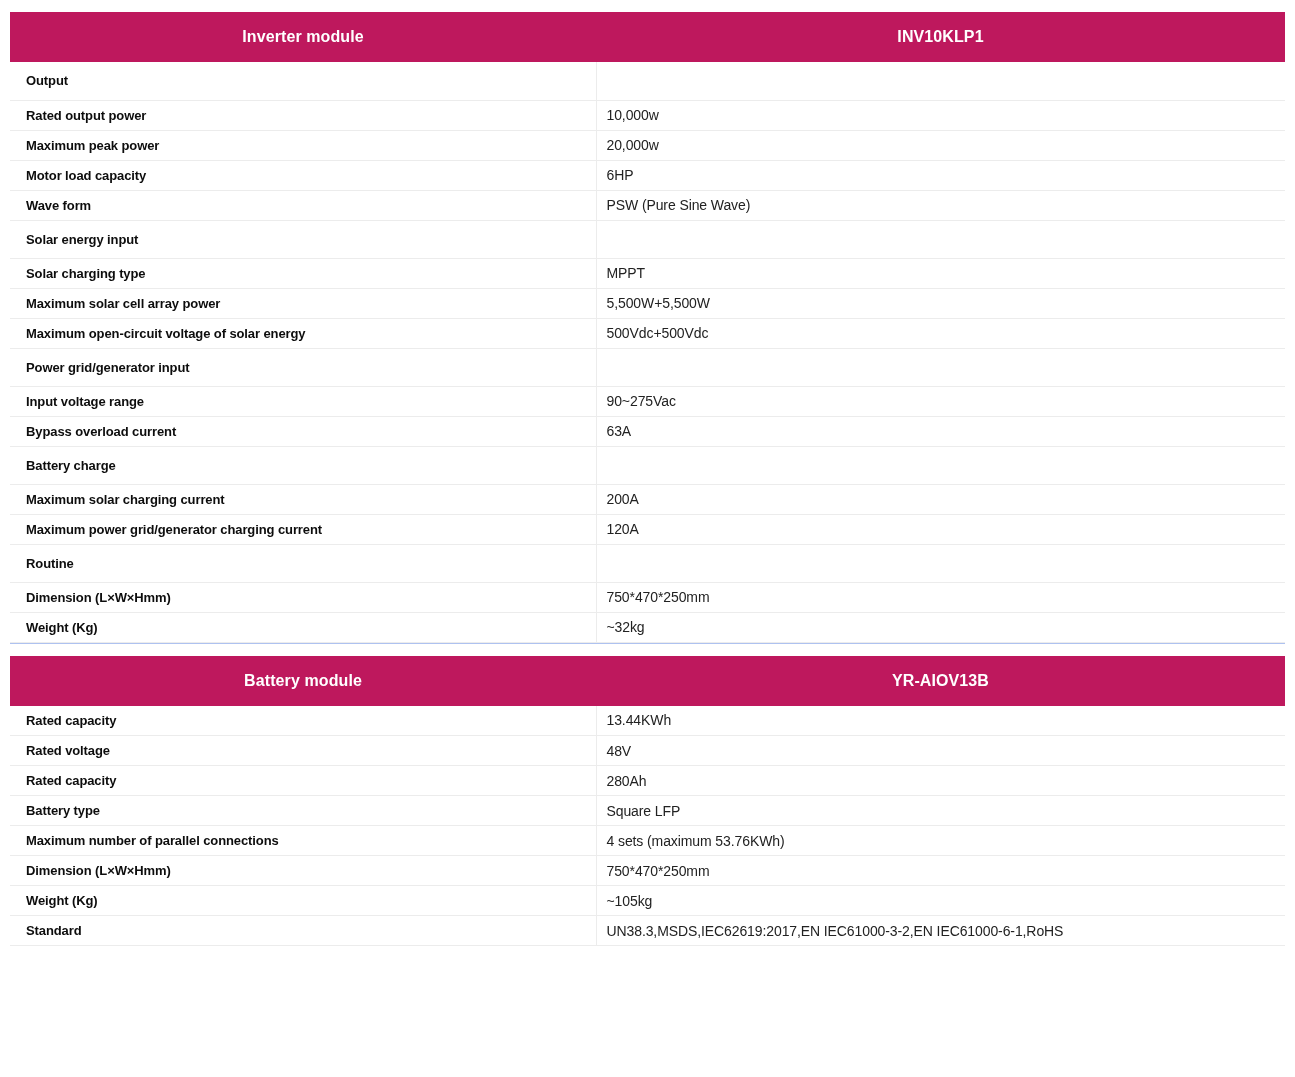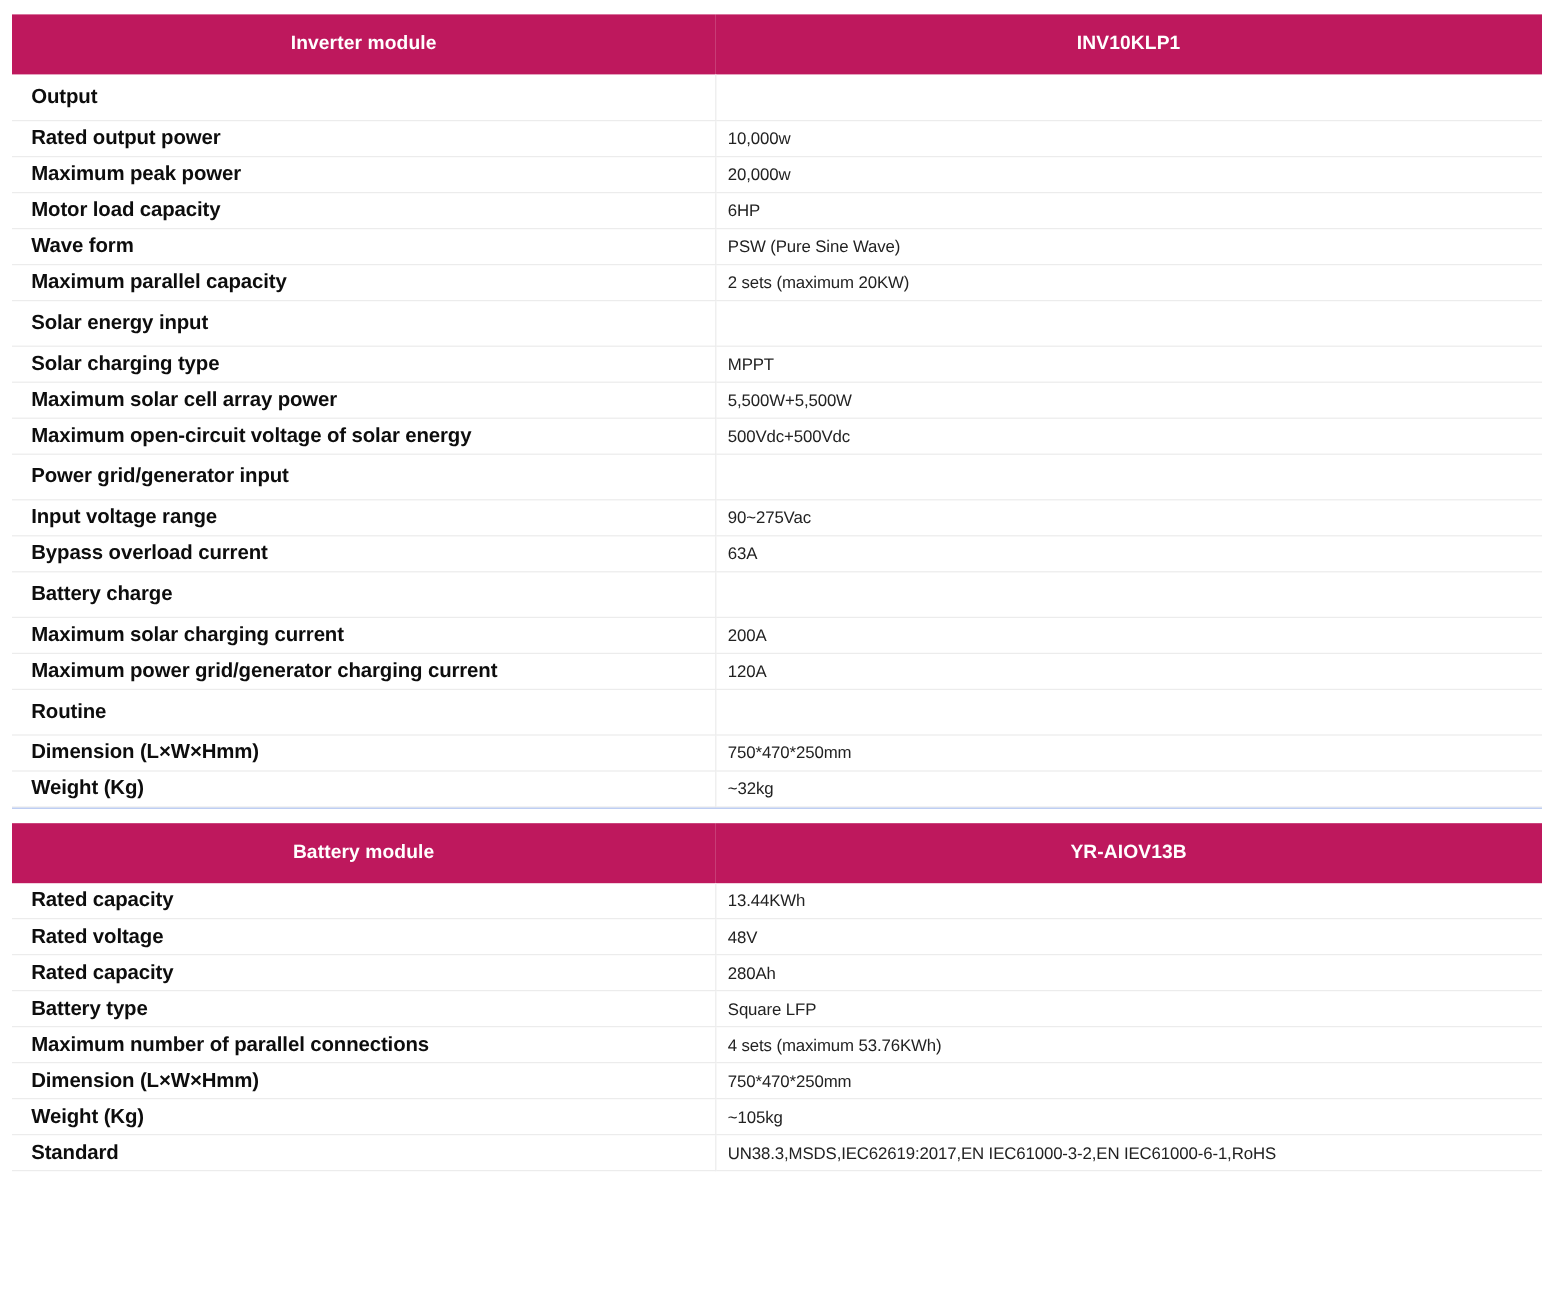--- a/index.html
+++ b/index.html
@@ -46,21 +46,21 @@
 
   .spec-table td {
     border-bottom: 1px solid #ececec;
     border-right: 1px solid #ececec;
     vertical-align: middle;
     padding: 0;
   }
   .spec-table td:last-child { border-right: none; }
 
   td.label {
-    font-size: 17px;
+    font-size: 13px;
     font-weight: bold;
     color: #0d0d0d;
     padding-left: 16px;
     padding-right: 8px;
     text-align: left;
     letter-spacing: -0.1px;
   }
   td.value {
     font-size: 14px;
     font-weight: normal;
@@ -114,24 +114,20 @@
           <td class="value">20,000w</td>
         </tr>
         <tr class="data-row">
           <td class="label">Motor load capacity</td>
           <td class="value">6HP</td>
         </tr>
         <tr class="data-row">
           <td class="label">Wave form</td>
           <td class="value">PSW (Pure Sine Wave)</td>
         </tr>
-        <tr class="data-row">
-          <td class="label">Maximum parallel capacity</td>
-          <td class="value">2 sets (maximum 20KW)</td>
-        </tr>
         <tr class="section-row">
           <td class="label">Solar energy input</td>
           <td class="value"></td>
         </tr>
         <tr class="data-row">
           <td class="label">Solar charging type</td>
           <td class="value">MPPT</td>
         </tr>
         <tr class="data-row">
           <td class="label">Maximum solar cell array power</td>

